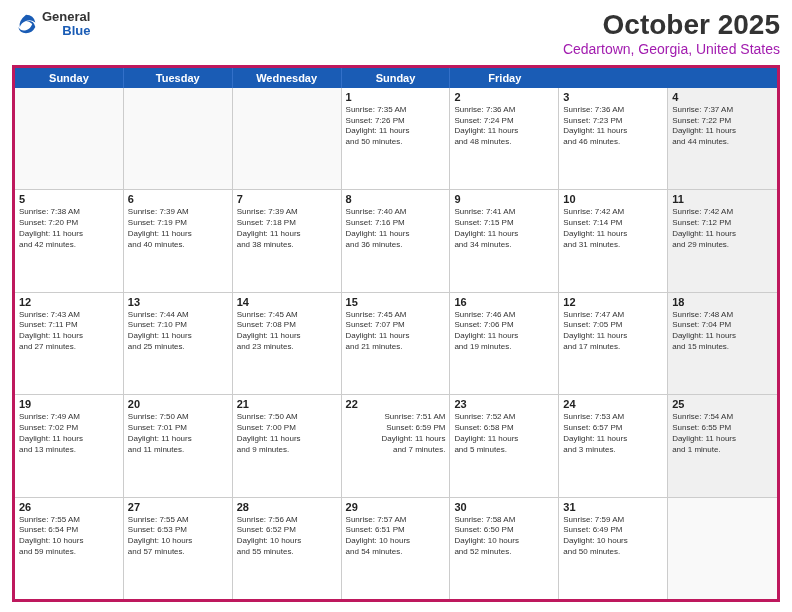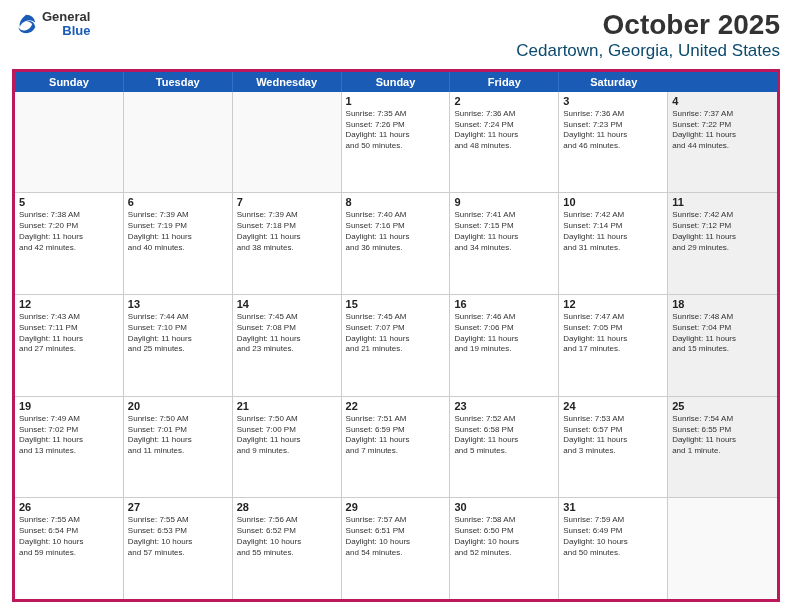--- a/index.html
+++ b/index.html
@@ -52,22 +52,22 @@
     .title-block {
       text-align: right;
     }
     .month-title {
       font-size: 28px;
       font-weight: bold;
       color: #333;
       line-height: 1.1;
     }
     .location-title {
-      font-size: 17px;
-      color: #0c4a6e;
+      font-size: 14px;
+      color: #a21caf;
     }
     .calendar {
       flex: 1;
       display: flex;
       flex-direction: column;
       border: 3px solid #be185d;
     }
     .cal-header {
       display: grid;
       grid-template-columns: repeat(7, 1fr);
@@ -140,21 +140,20 @@
     </div>
   </div>
 
   <div class="calendar">
     <div class="cal-header" id="cal-header-row">
         <div class="cal-header-cell">Sunday</div>
         <div class="cal-header-cell">Tuesday</div>
         <div class="cal-header-cell">Wednesday</div>
         <div class="cal-header-cell">Sunday</div>
         <div class="cal-header-cell">Friday</div>
-        <div class="cal-header-cell">Saturday</div>
       </div>
     <div class="cal-body" id="cal-body">
         <div class="cal-row">
           <div class="cal-cell empty"></div>
           <div class="cal-cell empty"></div>
           <div class="cal-cell empty"></div>
           <div class="cal-cell">
             <div class="day-num">1</div>
             <div class="cell-info" style="white-space: pre-line;">Sunrise: 7:35 AM
 Sunset: 7:26 PM
@@ -302,21 +301,21 @@
           </div>
           <div class="cal-cell">
             <div class="day-num">21</div>
             <div class="cell-info" style="white-space: pre-line;">Sunrise: 7:50 AM
 Sunset: 7:00 PM
 Daylight: 11 hours
 and 9 minutes.</div>
           </div>
           <div class="cal-cell">
             <div class="day-num">22</div>
-            <div class="cell-info" style="white-space: pre-line;">Sunrise: 7:51 AM
+            <div class="cell-info" style="white-space: pre-line; text-align: right;">Sunrise: 7:51 AM
 Sunset: 6:59 PM
 Daylight: 11 hours
 and 7 minutes.</div>
           </div>
           <div class="cal-cell">
             <div class="day-num">23</div>
             <div class="cell-info" style="white-space: pre-line;">Sunrise: 7:52 AM
 Sunset: 6:58 PM
 Daylight: 11 hours
 and 5 minutes.</div>

